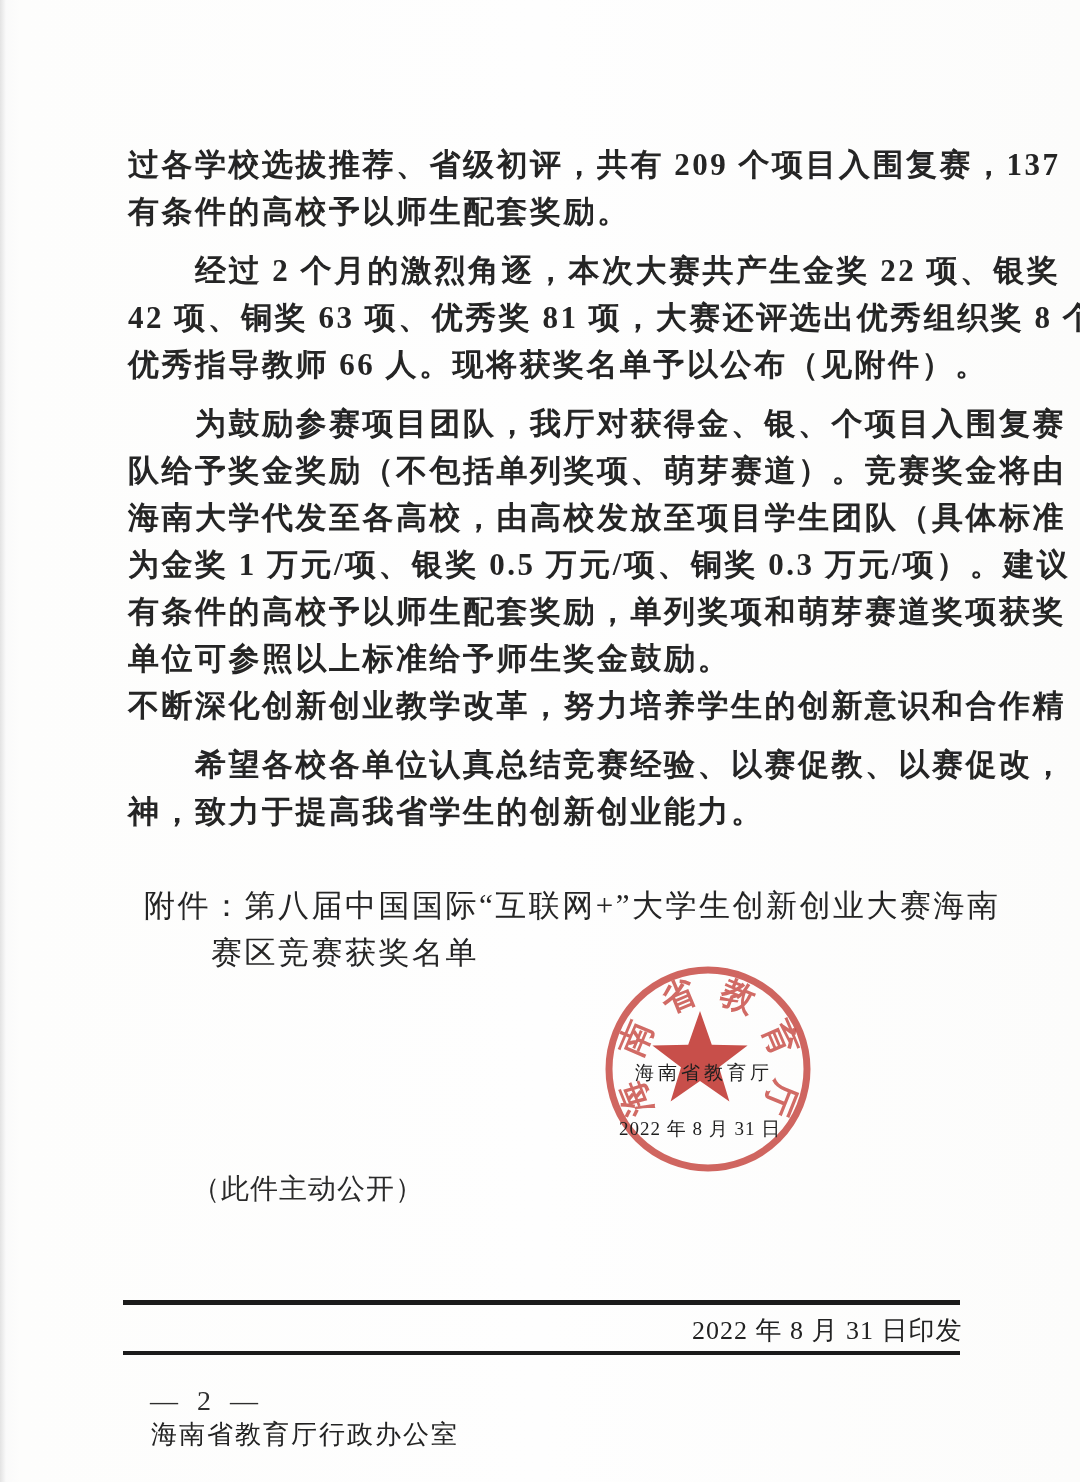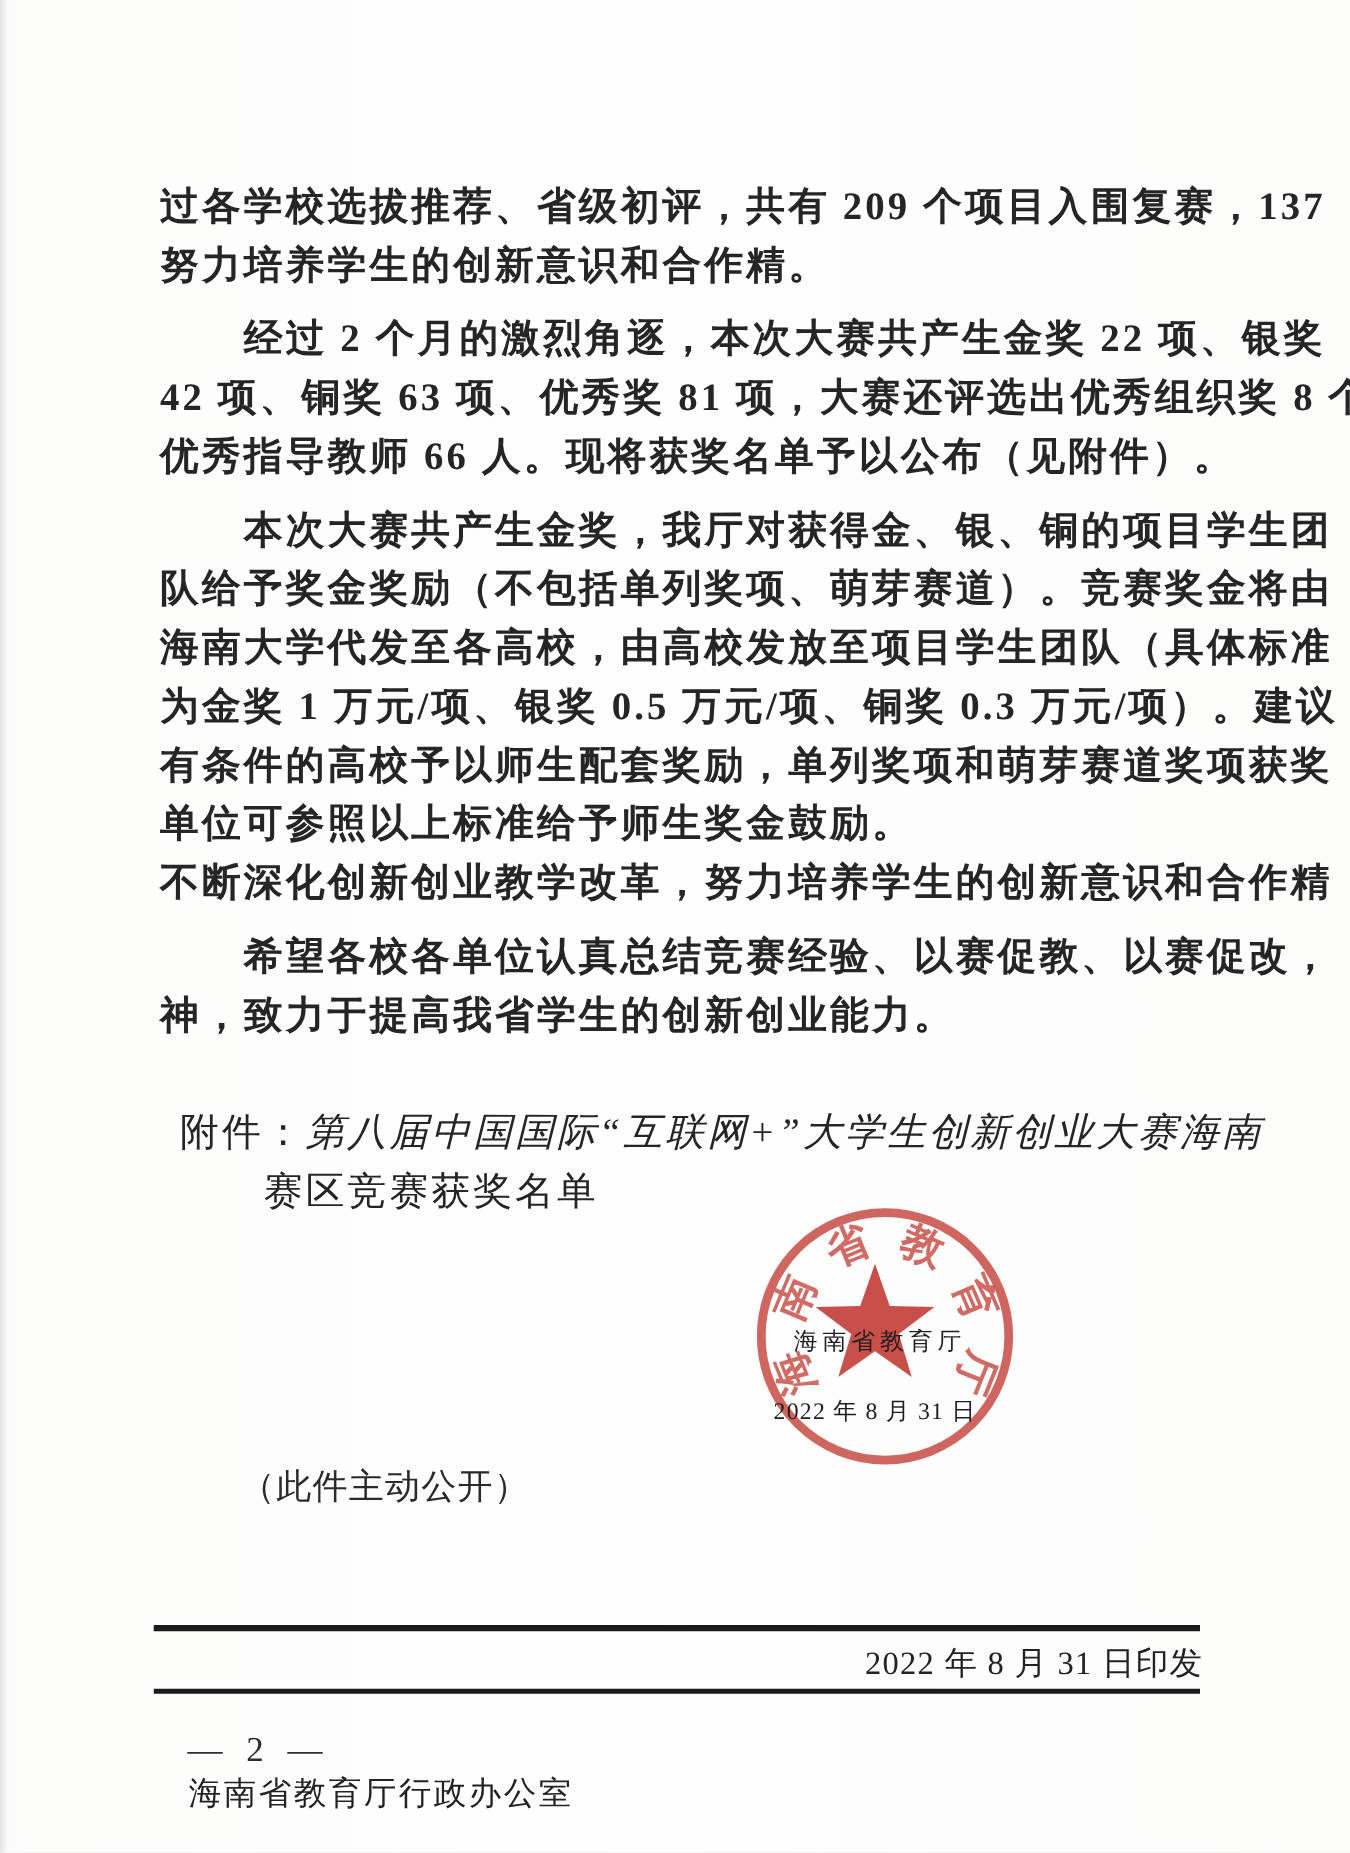--- a/index.html
+++ b/index.html
@@ -28,21 +28,21 @@
     white-space: nowrap;
     text-align: justify;
     text-align-last: justify;
     font-weight: bold;
   }
   .line.end { text-align-last: left; }
   .line.indent { text-indent: 67px; margin-top: 12px; }
   .gap-line { height: 47px; }
   .attach-line1 { padding-left: 16px; display: flex; }
   .attach-line1 .attach-label { white-space: nowrap; }
-  .attach-line1 .attach-text { flex: 1; text-align: justify; text-align-last: justify; white-space: nowrap; font-style: italic; }
+  .attach-line1 .attach-text { flex: 1; text-align: justify; text-align-last: justify; white-space: nowrap; }
   .attach-line1, .attach-line2 { height: 47px; line-height: 47px; }
   .attach-line2 { padding-left: 83px; }
 
   
   .stamp {
     position: absolute; left: 600px; top: 960px;
     width: 216px; height: 216px;
     opacity: 0.92;
   }
   .stamp svg { display: block; }
@@ -93,27 +93,27 @@
   }
 </style>
 </head>
 <body>
 
 <div class="page">
 
   <div class="content">
 
     <div class="line">过各学校选拔推荐、省级初评，共有 209 个项目入围复赛，137</div>
-    <div class="line end">努力培养学生的创新意识和合作精。</div>
+    <div class="line end">有条件的高校予以师生配套奖励。</div>
 
     <div class="line indent">经过 2 个月的激烈角逐，本次大赛共产生金奖 22 项、银奖</div>
     <div class="line">42 项、铜奖 63 项、优秀奖 81 项，大赛还评选出优秀组织奖 8 个，</div>
     <div class="line end">优秀指导教师 66 人。现将获奖名单予以公布（见附件）。</div>
 
-    <div class="line indent">本次大赛共产生金奖，我厅对获得金、银、铜的项目学生团</div>
+    <div class="line indent">为鼓励参赛项目团队，我厅对获得金、银、个项目入围复赛</div>
     <div class="line">队给予奖金奖励（不包括单列奖项、萌芽赛道）。竞赛奖金将由</div>
     <div class="line">海南大学代发至各高校，由高校发放至项目学生团队（具体标准</div>
     <div class="line">为金奖 1 万元/项、银奖 0.5 万元/项、铜奖 0.3 万元/项）。建议</div>
     <div class="line">有条件的高校予以师生配套奖励，单列奖项和萌芽赛道奖项获奖</div>
     <div class="line end">单位可参照以上标准给予师生奖金鼓励。</div>
 
     <div class="line">不断深化创新创业教学改革，努力培养学生的创新意识和合作精</div>
     <div class="line indent">希望各校各单位认真总结竞赛经验、以赛促教、以赛促改，</div>
     <div class="line end">神，致力于提高我省学生的创新创业能力。</div>
 

